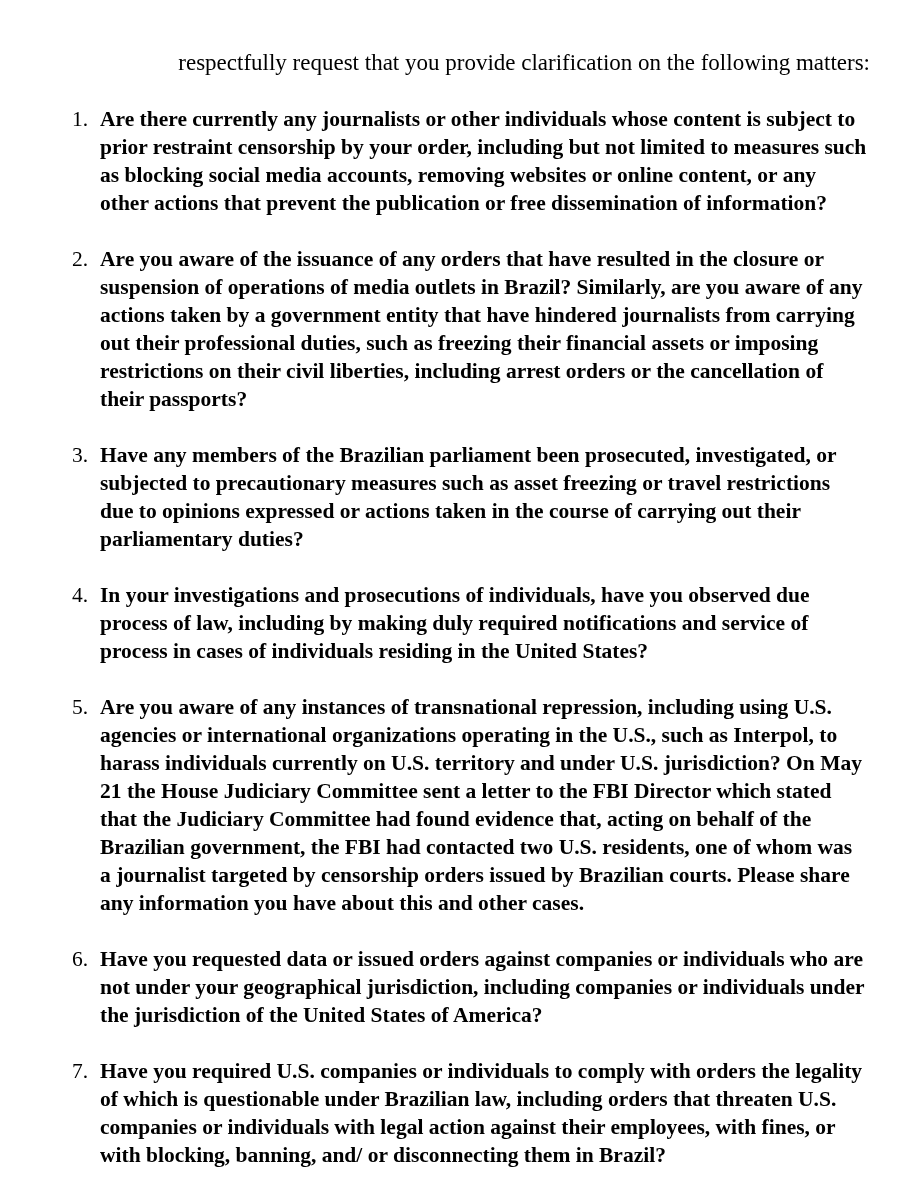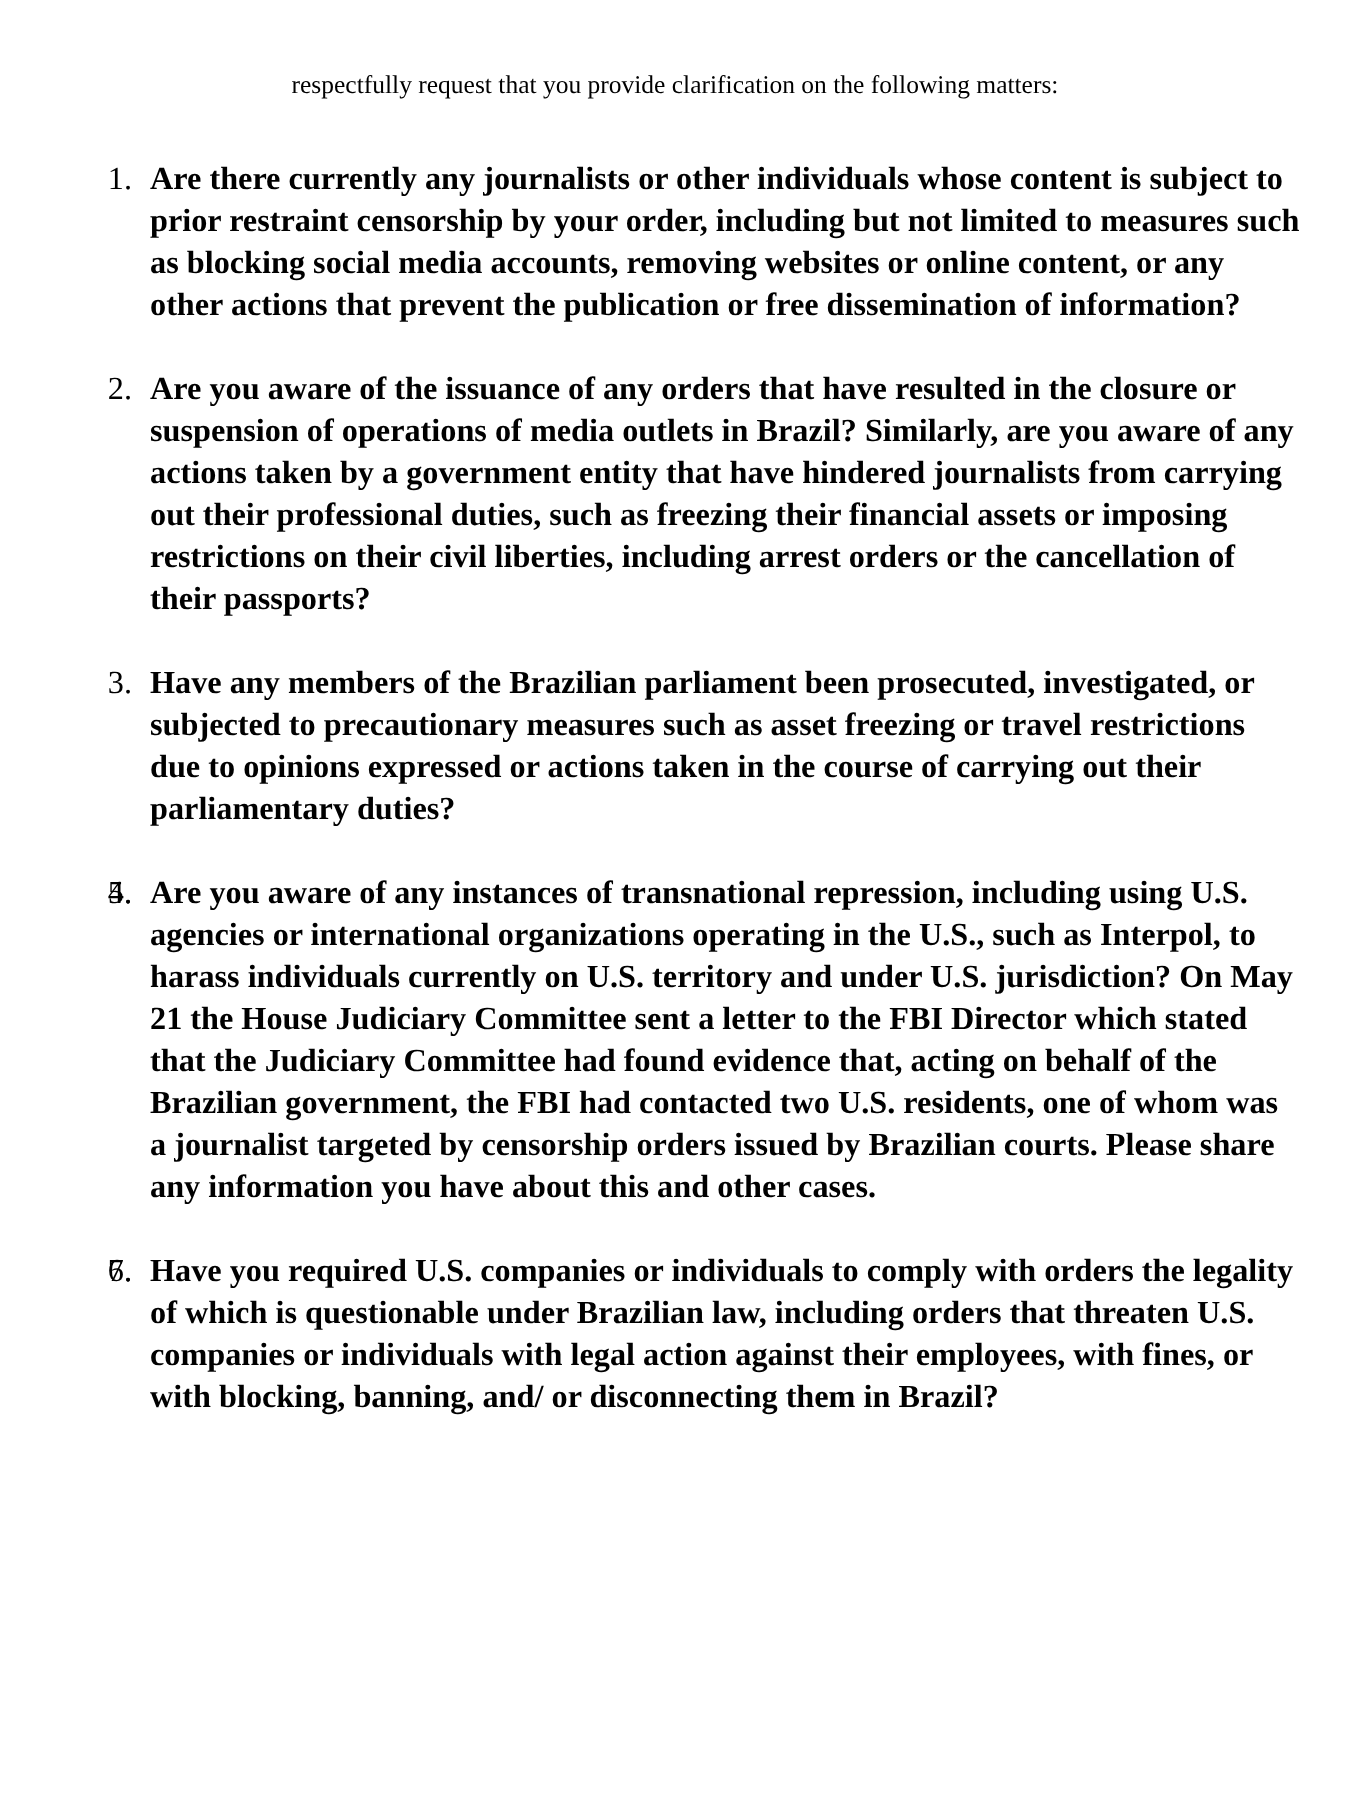--- a/index.html
+++ b/index.html
@@ -21,23 +21,23 @@
     height: 1200px;
     background: #ffffff;
     box-sizing: border-box;
     padding: 0;
   }
   .intro {
     position: absolute;
     left: 30px;
     top: 26px;
     width: 840px;
-    font-size: 17px;
+    font-size: 23px;
     line-height: 28px;
-    text-align: center;
+    text-align: right;
   }
   .question-list {
     position: absolute;
     left: 0;
     top: 105px;
     width: 898px;
     list-style: none;
     margin: 0;
     padding: 0;
   }
@@ -86,29 +86,31 @@
       <span class="q-text">Are you aware of the issuance of any orders that have resulted in the closure or suspension of operations of media outlets in Brazil? Similarly, are you aware of any actions taken by a government entity that have hindered journalists from carrying out their professional duties, such as freezing their financial assets or imposing restrictions on their civil liberties, including arrest orders or the cancellation of their passports?</span>
     </li>
 
     <li class="q-item">
       <span class="q-num">3.</span>
       <span class="q-text">Have any members of the Brazilian parliament been prosecuted, investigated, or subjected to precautionary measures such as asset freezing or travel restrictions due to opinions expressed or actions taken in the course of carrying out their parliamentary duties?</span>
     </li>
 
     <li class="q-item">
       <span class="q-num">4.</span>
+      <span class="q-text">In your investigations and prosecutions of individuals, have you observed due process of law, including by making duly required notifications and service of process in cases of individuals residing in the United States?</span>
     </li>
 
     <li class="q-item">
       <span class="q-num">5.</span>
       <span class="q-text">Are you aware of any instances of transnational repression, including using U.S. agencies or international organizations operating in the U.S., such as Interpol, to harass individuals currently on U.S. territory and under U.S. jurisdiction? On May 21 the House Judiciary Committee sent a letter to the FBI Director which stated that the Judiciary Committee had found evidence that, acting on behalf of the Brazilian government, the FBI had contacted two U.S. residents, one of whom was a journalist targeted by censorship orders issued by Brazilian courts. Please share any information you have about this and other cases.</span>
     </li>
 
     <li class="q-item">
       <span class="q-num">6.</span>
+      <span class="q-text">Have you requested data or issued orders against companies or individuals who are not under your geographical jurisdiction, including companies or individuals under the jurisdiction of the United States of America?</span>
     </li>
 
     <li class="q-item">
       <span class="q-num">7.</span>
       <span class="q-text">Have you required U.S. companies or individuals to comply with orders the legality of which is questionable under Brazilian law, including orders that threaten U.S. companies or individuals with legal action against their employees, with fines, or with blocking, banning, and/ or disconnecting them in Brazil?</span>
     </li>
 
   </ol>
 </div>
 

